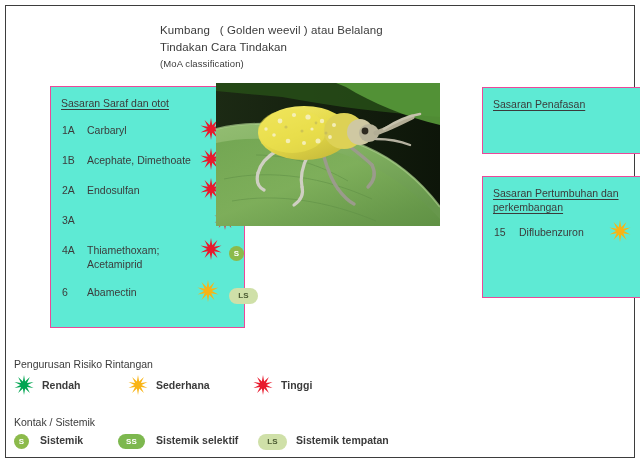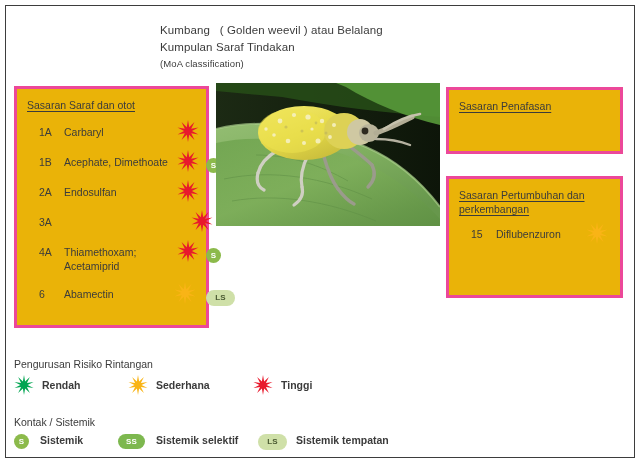--- a/index.html
+++ b/index.html
@@ -51,43 +51,44 @@
   }
   .title-line3 {
     font-size: 9.5px;
     line-height: 16px;
     letter-spacing: .1px;
   }
   
   .panel {
     position: absolute;
     box-sizing: border-box;
-    background: #eab308;
-    border: 3px solid #ec4899;
+    background: #5eead4;
+    border: 1px solid #ec4899;
+    margin-left: 36px;
   }
   #panel-nerve  { left: 14px;  top: 86px;  width: 195px; height: 242px; }
   #panel-resp   { left: 446px; top: 87px;  width: 177px; height: 67px;  }
   #panel-growth { left: 446px; top: 176px; width: 177px; height: 122px;  }
 
   .panel-title {
     position: absolute;
     font-size: 10.5px;
     color: #3b3b3b;
     text-decoration: underline;
     text-underline-offset: 2px;
     line-height: 14px;
   }
   #panel-nerve  .panel-title { left: 10px; top: 9px;  width: 175px; }
   #panel-resp   .panel-title { left: 10px; top: 9px;  width: 160px; }
   #panel-growth .panel-title { left: 10px; top: 9px;  width: 150px; }
 
   
   .row {
     position: absolute;
-    left: 11px;
+    left: 0;
     width: 100%;
     height: 30px;
   }
   .row .code {
     position: absolute;
     left: 11px;
     top: 0;
     font-size: 10.5px;
     color: #3b3b3b;
     line-height: 14px;
@@ -187,21 +188,21 @@
 </style>
 </head>
 <body>
 
 <div id="poster">
 
   <div class="outer-frame"></div>
 
   <div class="title-block">
     <div class="title-line1">Kumbang   ( Golden weevil ) atau Belalang</div>
-    <div class="title-line2">Kumpulan Saraf Tindakan</div>
+    <div class="title-line2">Tindakan Cara Tindakan</div>
     <div class="title-line3">(MoA classification)</div>
   </div>
 
   <div class="panel" id="panel-nerve">
     <div class="panel-title">Sasaran Saraf dan otot</div>
     <div id="nerve-rows">
         <div class="row" style="top: 36px;">
           <span class="code">1A</span>
           <span class="name">Carbaryl</span>
           <span class="star-slot" style="left: 149px;">

